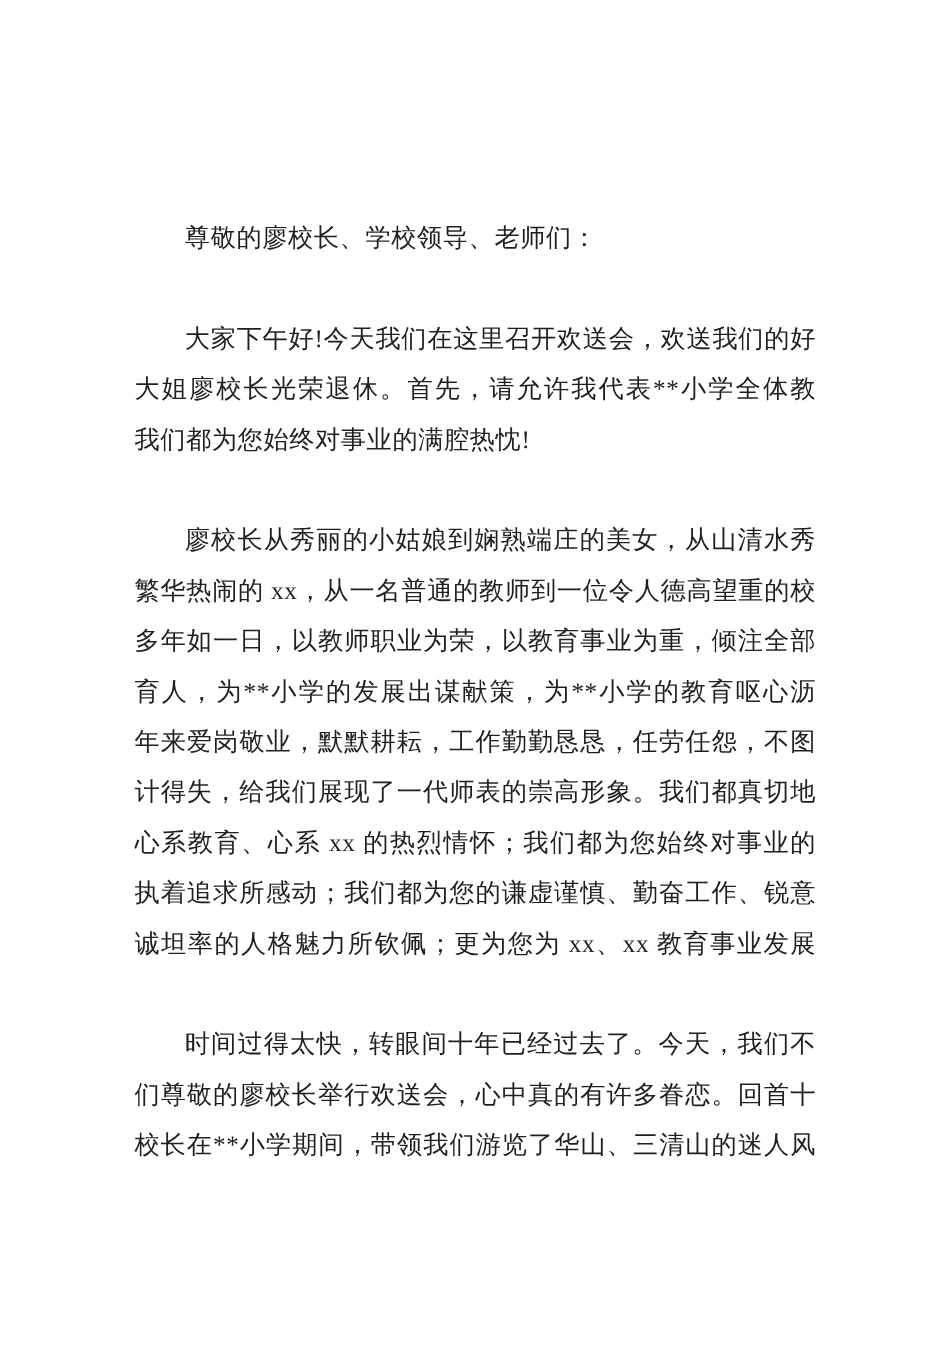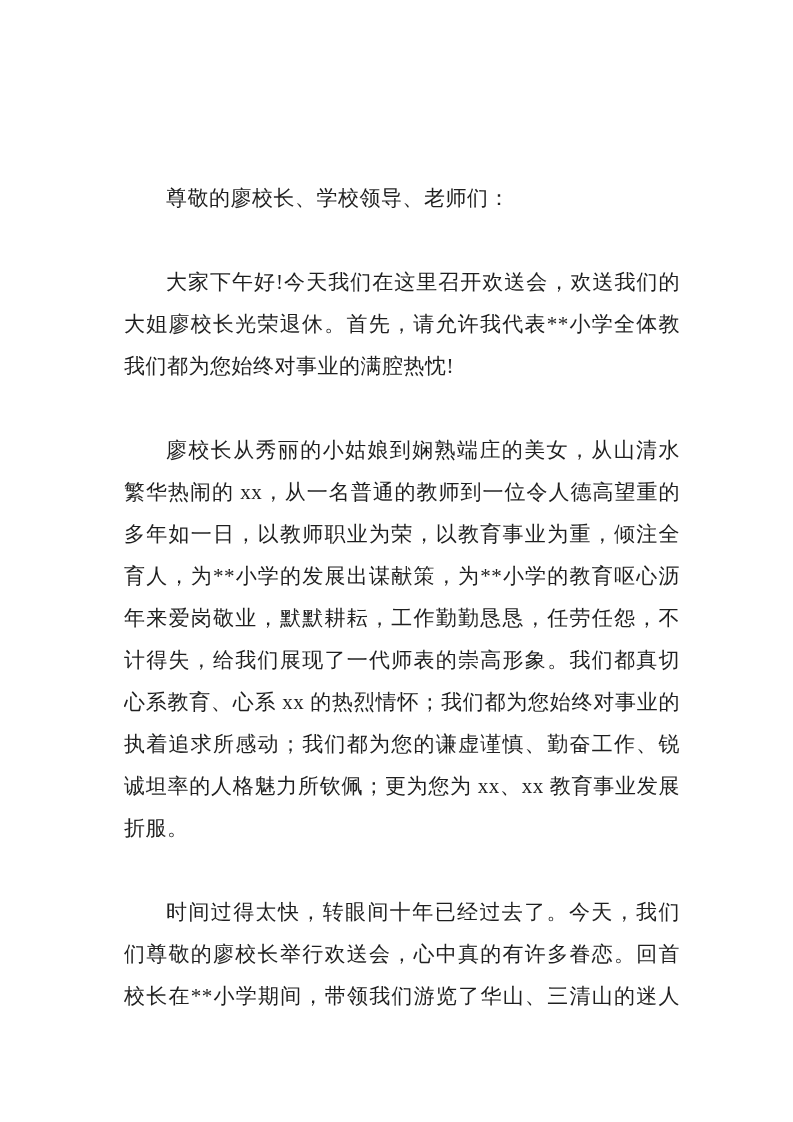--- a/index.html
+++ b/index.html
@@ -22,21 +22,20 @@
     font-size: 21px;
     color: #1f1f1f;
   }
   .line {
     height: 42px;
     line-height: 42px;
     text-align: justify;
     text-justify: inter-character;
     overflow: hidden;
     letter-spacing: 0.5px;
-    margin-left: 12px;
   }
   
   .line.fill {
     text-align-last: justify;
   }
   
   .line.first {
     text-indent: 2em;
   }
   .gap {
@@ -60,21 +59,20 @@
 
   <div class="line first fill">廖校长从秀丽的小姑娘到娴熟端庄的美女，从山清水秀的 xx 到</div>
   <div class="line fill">繁华热闹的 xx，从一名普通的教师到一位令人德高望重的校长，三十</div>
   <div class="line fill">多年如一日，以教师职业为荣，以教育事业为重，倾注全部心血教书</div>
   <div class="line fill">育人，为**小学的发展出谋献策，为**小学的教育呕心沥血。三十多</div>
   <div class="line fill">年来爱岗敬业，默默耕耘，工作勤勤恳恳，任劳任怨，不图名利，不</div>
   <div class="line fill">计得失，给我们展现了一代师表的崇高形象。我们都真切地感受着您</div>
   <div class="line fill">心系教育、心系 xx 的热烈情怀；我们都为您始终对事业的满腔热忱、</div>
   <div class="line fill">执着追求所感动；我们都为您的谦虚谨慎、勤奋工作、锐意进取、真</div>
   <div class="line fill">诚坦率的人格魅力所钦佩；更为您为 xx、xx 教育事业发展做出贡献而</div>
-  <div class="line">折服。</div>
 
   <div class="gap"></div>
 
   <div class="line first fill">时间过得太快，转眼间十年已经过去了。今天，我们不得不为我</div>
   <div class="line fill">们尊敬的廖校长举行欢送会，心中真的有许多眷恋。回首十年来，廖</div>
   <div class="line fill">校长在**小学期间，带领我们游览了华山、三清山的迷人风光；参观</div>
 
 </div>
 
 </body></html>

